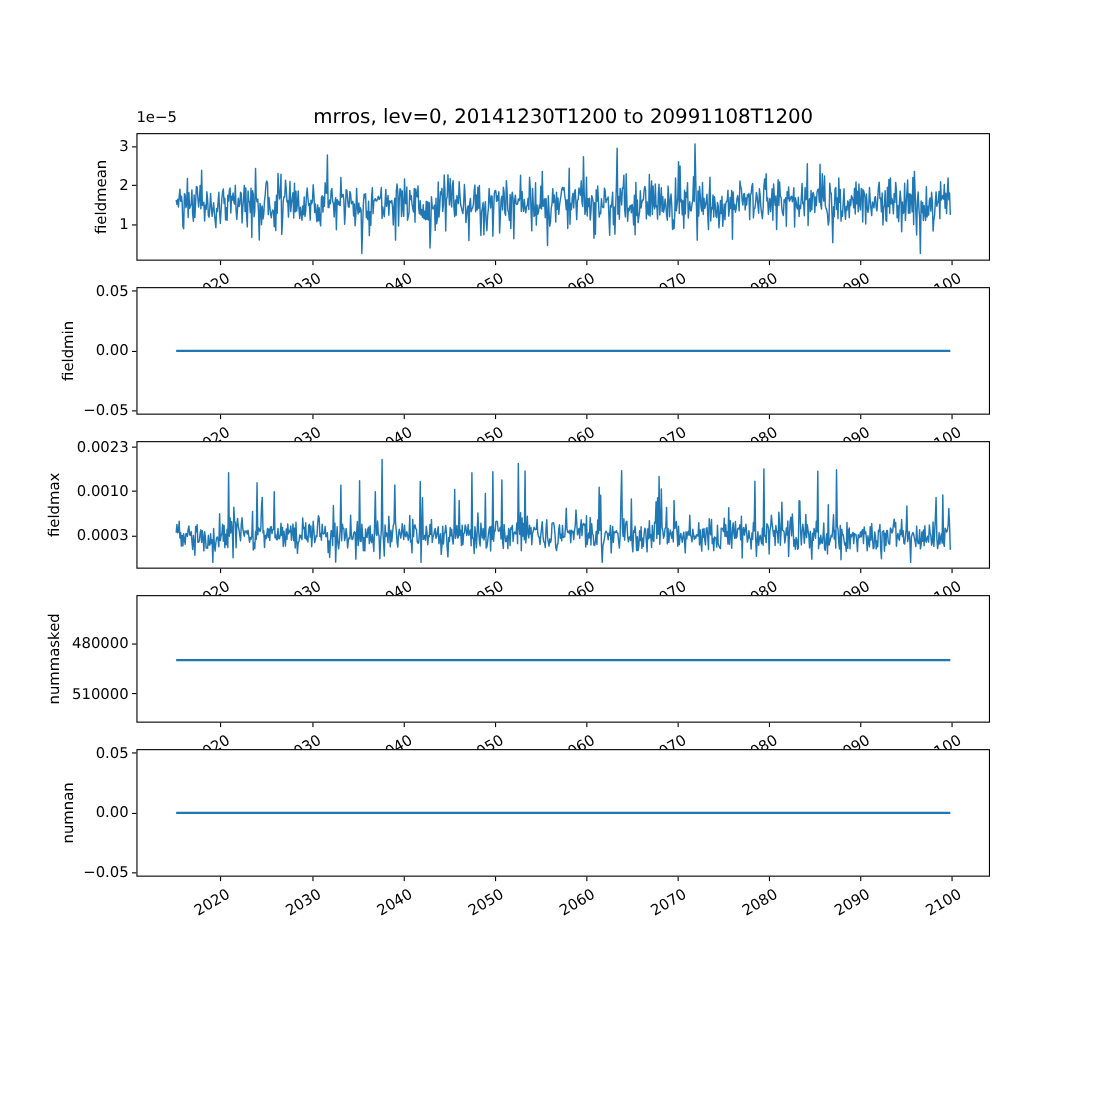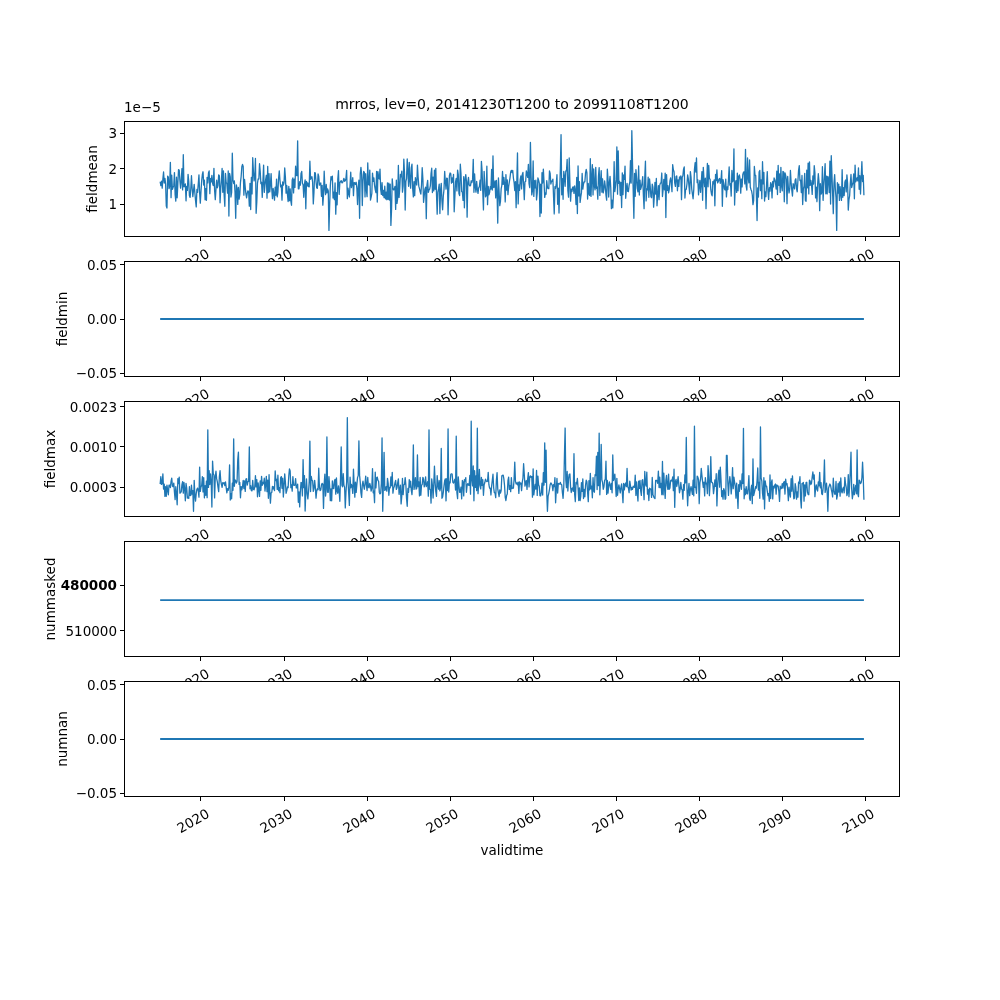--- a/index.html
+++ b/index.html
@@ -1,20 +1,20 @@
 <!DOCTYPE html>
 <html><head>
 <meta charset="utf-8">
 <style>
   html,body{margin:0;padding:0;background:#fff;}
   .figure{
     position:relative;width:1000px;height:1000px;background:#fff;
     font-family:"DejaVu Sans","Liberation Sans",sans-serif;color:#000;overflow:hidden;
   }
-  .title{position:absolute;left:124px;top:96px;width:776px;text-align:center;font-size:14px;white-space:nowrap;}
+  .title{position:absolute;left:124px;top:96px;width:776px;text-align:center;font-size:18px;white-space:nowrap;}
   .offset-text{position:absolute;left:124px;top:99px;font-size:13.5px;}
   .xlabel{position:absolute;left:124px;top:842px;width:776px;text-align:center;font-size:13.5px;}
   .ylabel{position:absolute;font-size:13.5px;white-space:nowrap;transform:translate(-50%,-50%) rotate(-90deg);}
   .axes{position:absolute;background:#fff;border:1px solid #000;box-sizing:border-box;}
   .axes svg{display:block;}
   .ytick-label{position:absolute;width:70px;text-align:right;font-size:13.5px;line-height:16px;white-space:nowrap;}
   .xtick-label{position:absolute;font-size:13.5px;line-height:15px;white-space:nowrap;transform:rotate(-30deg);transform-origin:100% 0;}
   .ytick-mark{position:absolute;width:4px;height:1px;background:#000;}
   .xtick-mark{position:absolute;width:1px;height:4px;background:#000;}
 </style>
@@ -124,21 +124,21 @@
   <div id="subplot-3">
     <div class="ylabel" style="left: 50px; top: 599px;">nummasked</div>
     <div class="axes" style="left: 124px; top: 541px; width: 776px; height: 116px; border-color: rgb(0, 0, 0);">
         <svg width="774" height="114" viewBox="0 0 776 116" preserveAspectRatio="none">
           <polyline stroke-width="2" points="35.25,59.14 740.83,59.14" fill="none" stroke="#1f77b4" stroke-linejoin="round"></polyline>
         </svg>
       </div>
   <div class="ytick-mark" style="left: 120px; top: 630.24px;"></div>
       <div class="ytick-label" style="left: 47px; top: 622.74px;">510000</div>
       <div class="ytick-mark" style="left: 120px; top: 584.571px;"></div>
-      <div class="ytick-label" style="left: 47px; top: 577.071px; font-weight: bold;">480000</div>
+      <div class="ytick-label" style="left: 47px; top: 577.071px;">480000</div>
       <div class="xtick-mark" style="left: 200.402px; top: 657px;"></div>
       <div class="xtick-label" style="right: 796.098px; top: 666px;">2020</div>
       <div class="xtick-mark" style="left: 283.539px; top: 657px;"></div>
       <div class="xtick-label" style="right: 712.961px; top: 666px;">2030</div>
       <div class="xtick-mark" style="left: 366.675px; top: 657px;"></div>
       <div class="xtick-label" style="right: 629.825px; top: 666px;">2040</div>
       <div class="xtick-mark" style="left: 449.812px; top: 657px;"></div>
       <div class="xtick-label" style="right: 546.688px; top: 666px;">2050</div>
       <div class="xtick-mark" style="left: 532.949px; top: 657px;"></div>
       <div class="xtick-label" style="right: 463.551px; top: 666px;">2060</div>
@@ -177,14 +177,13 @@
       <div class="xtick-mark" style="left: 616.086px; top: 797px;"></div>
       <div class="xtick-label" style="right: 380.414px; top: 806px;">2070</div>
       <div class="xtick-mark" style="left: 699.223px; top: 797px;"></div>
       <div class="xtick-label" style="right: 297.277px; top: 806px;">2080</div>
       <div class="xtick-mark" style="left: 782.36px; top: 797px;"></div>
       <div class="xtick-label" style="right: 214.14px; top: 806px;">2090</div>
       <div class="xtick-mark" style="left: 865.497px; top: 797px;"></div>
       <div class="xtick-label" style="right: 131.003px; top: 806px;">2100</div>
     </div>
 
-  <div class="xlabel">validtime</div>
 </div>
 
 </body></html>

